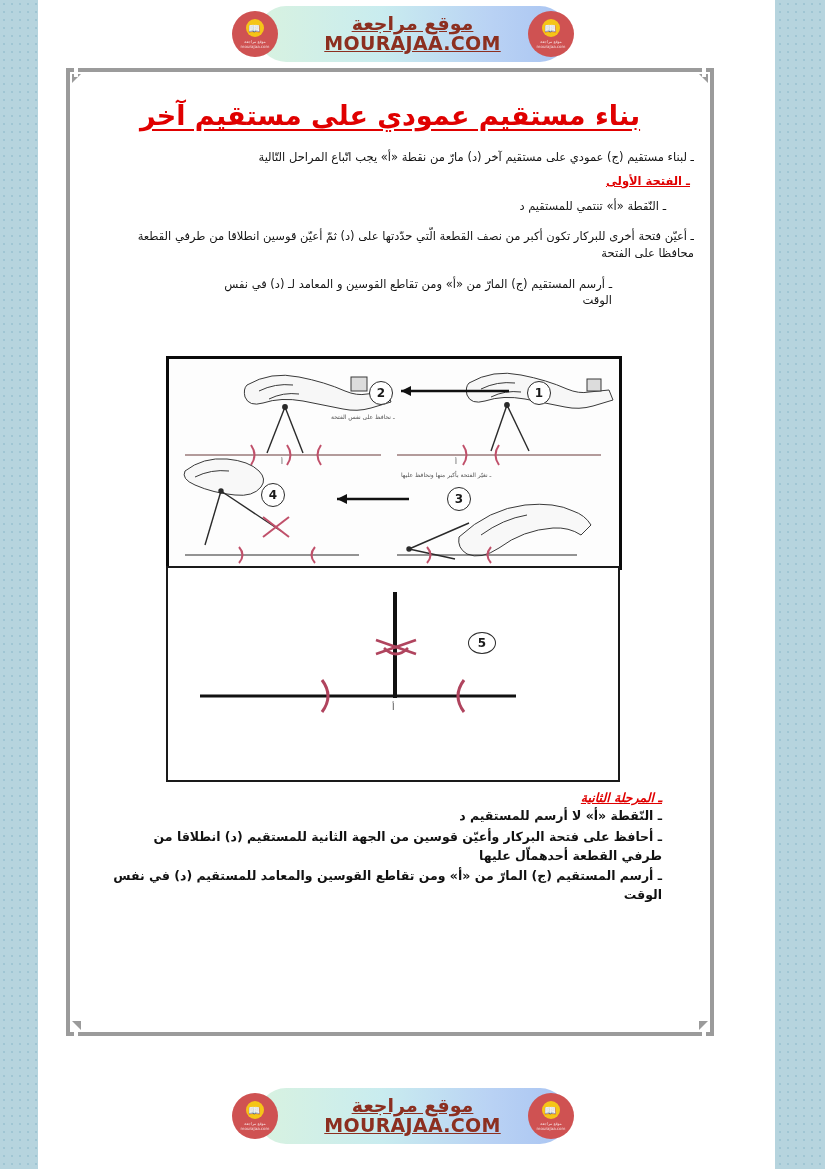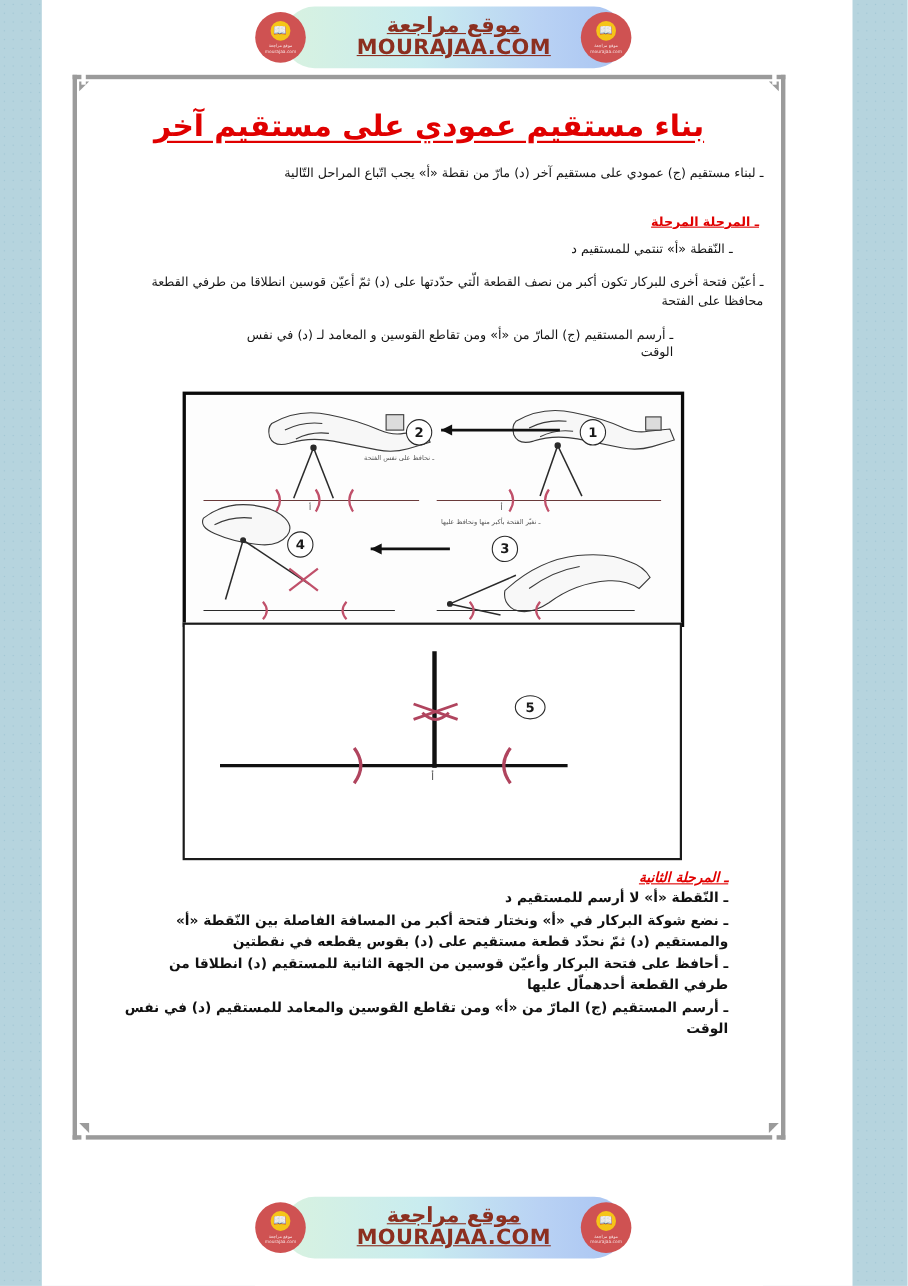--- a/index.html
+++ b/index.html
@@ -153,21 +153,21 @@
     font-family: "DejaVu Sans", sans-serif;
   }
 
   .para {
     color: #141414;
     font-size: 11.5px;
     line-height: 1.45;
     margin: 0 0 14px 0;
     font-family: "DejaVu Sans", sans-serif;
   }
-  .para-intro { margin: 0 8px 28px 0; }
+  .para-intro { margin: 0 8px 8px 0; }
   .p-indent-1 { margin-right: 36px; margin-left: 98px; }
   .p-indent-2 { margin-right: 18px; margin-left: 76px; }
   .p-indent-3 { margin-right: 8px;  margin-left: 56px; }
   .p-indent-4 { margin-right: 90px; margin-left: 128px; }
 
   .stage-head {
     color: #e00000;
     font-size: 11.5px;
     font-weight: bold;
     text-decoration: underline;
@@ -274,21 +274,21 @@
   <div class="corner-notch cn-bl"></div>
   <div class="corner-notch cn-br"></div>
 </div>
 
 <div id="content">
 
   <div id="doc-title">بناء مستقيم عمودي على مستقيم آخر</div>
 
   <p class="para para-intro">ـ لبناء مستقيم (ج) عمودي على مستقيم آخر (د) مارّ من نقطة «أ» يجب اتّباع المراحل التّالية</p>
 
-  <div class="stage-head">ـ المرحلة المرحلة</div>
+  <div class="stage-head">ـ الفتحة الأولى</div>
 
   <p class="para p-indent-1">ـ النّقطة «أ» تنتمي للمستقيم د</p>
   <p class="para p-indent-3">ـ أعيّن فتحة أخرى للبركار تكون أكبر من نصف القطعة الّتي حدّدتها على (د) ثمّ أعيّن قوسين انطلاقا من طرفي القطعة محافظا على الفتحة</p>
   <p class="para p-indent-4">ـ أرسم المستقيم (ج) المارّ من «أ» ومن تقاطع القوسين و المعامد لـ (د) في نفس الوقت</p>
 
 </div>
 
 <div id="figure-1">
   <div class="fig-inner">
 
@@ -393,21 +393,20 @@
       <path d="M296 112 q-12 16 0 32" stroke="#b0445e" stroke-width="3" fill="none"></path>
     </svg>
     <div class="step-badge" style="left:300px;top:64px;width:26px;height:20px;border-radius:50%;">5</div>
     <div class="tick-label" style="left:224px;top:134px;font-size:9px;">أ</div>
   </div>
 </div>
 
 <div style="position:absolute;left:78px;top:790px;width:594px;text-align:right;">
   <div class="stage-head-2">ـ المرحلة الثانية</div>
   <p class="para-2">ـ النّقطة «أ» لا أرسم للمستقيم د</p>
-  <p class="para-2 p2-wide">ـ نضع شوكة البركار في «أ» ونختار فتحة أكبر من المسافة الفاصلة بين النّقطة «أ» والمستقيم (د) ثمّ نحدّد قطعة مستقيم على (د) بقوس يقطعه في نقطتين</p>
   <p class="para-2 p2-wide">ـ أحافظ على فتحة البركار وأعيّن قوسين من الجهة الثانية للمستقيم (د) انطلاقا من طرفي القطعة أحدهماّل عليها</p>
   <p class="para-2">ـ أرسم المستقيم (ج) المارّ من «أ» ومن تقاطع القوسين والمعامد للمستقيم (د) في نفس الوقت</p>
 </div>
 
 <div class="brand-band" id="brand-bottom">
   <div class="brand-pill">
     <div class="brand-ar">موقع مراجعة</div>
     <div class="brand-en">MOURAJAA.COM</div>
   </div>
 </div>

